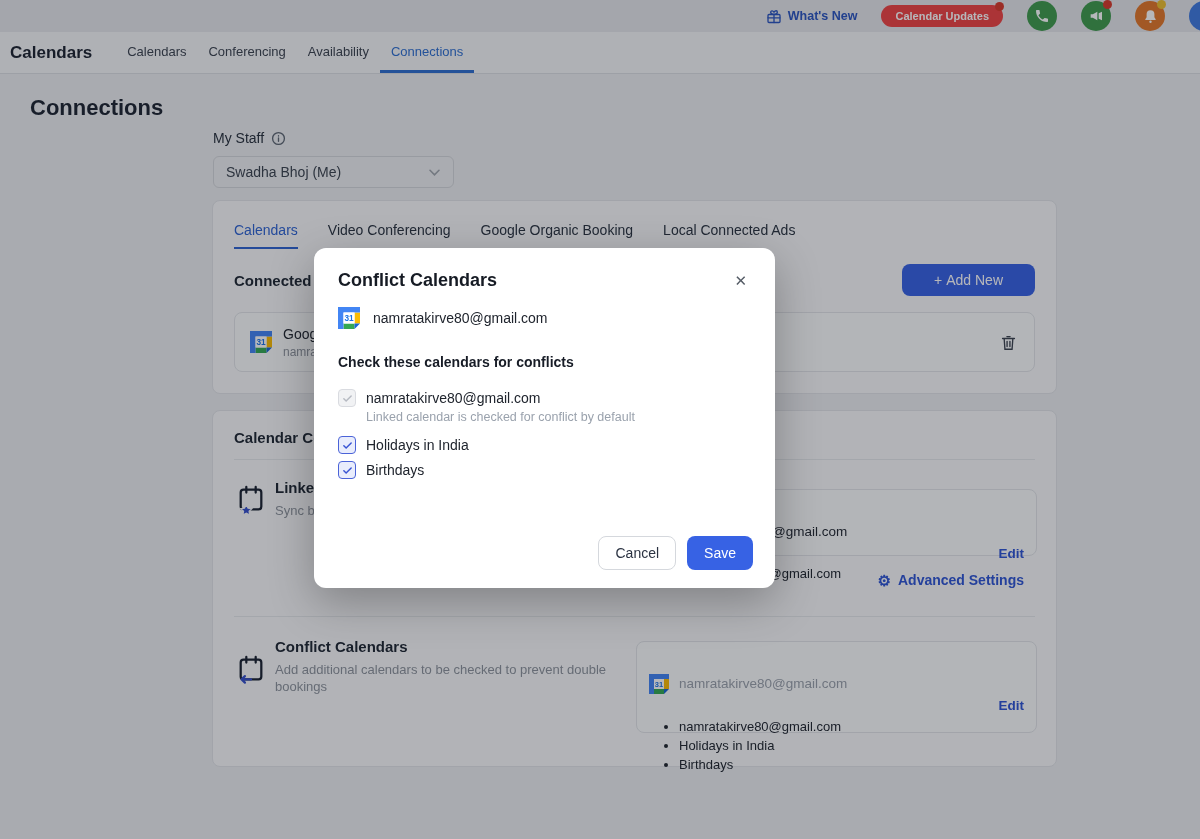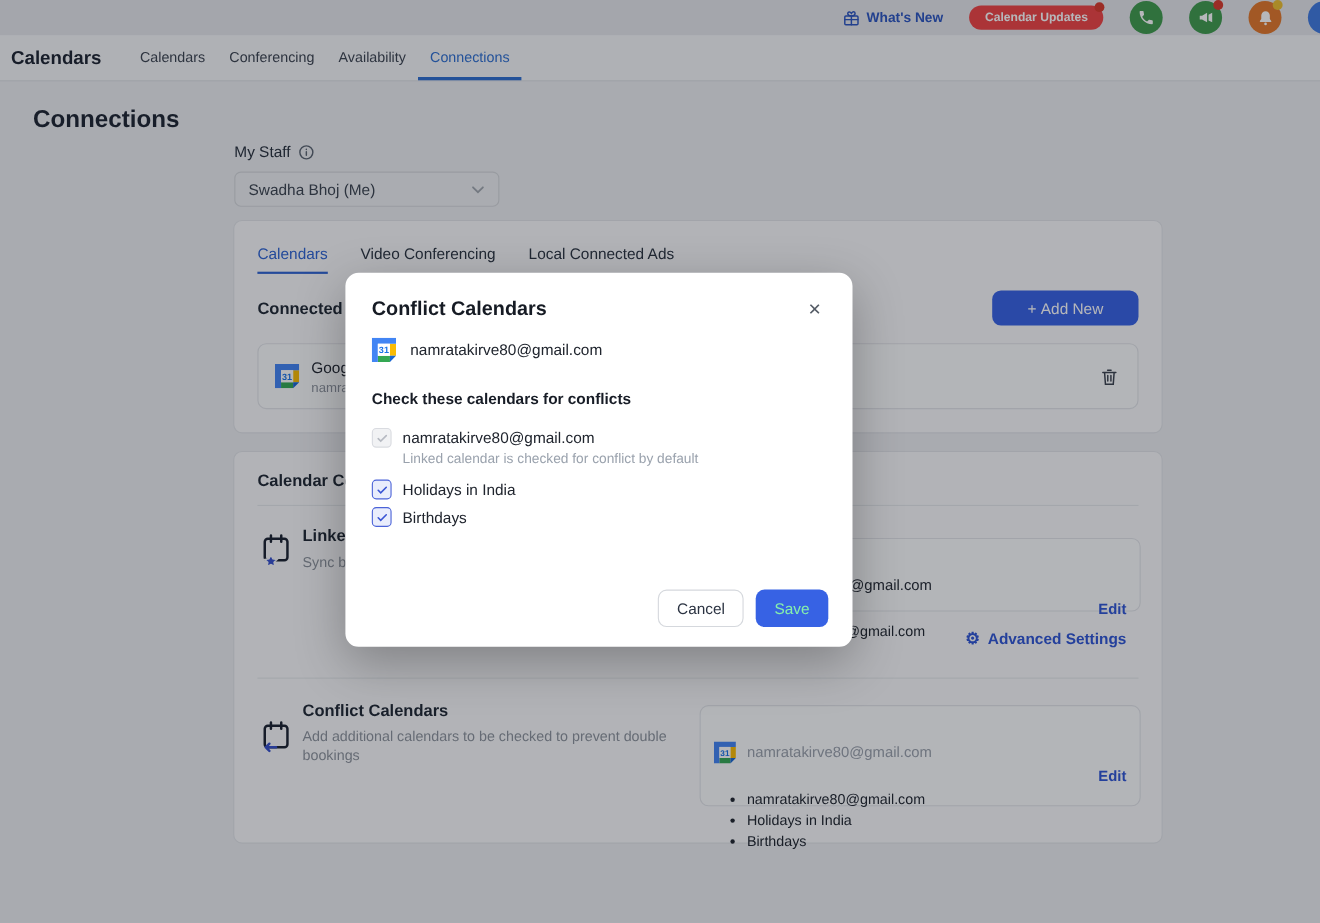--- a/index.html
+++ b/index.html
@@ -91,21 +91,21 @@
   .m-section { margin-top:25px; font-size:14px; font-weight:700; color:#171c26; }
   .m-item { display:flex; align-items:center; gap:10px; font-size:14px; color:#20252e; }
   .mi1 { margin-top:19px; } .mi2 { margin-top:12px; } .mi3 { margin-top:7px; }
   .m-note { margin:3px 0 0 28px; font-size:12.5px; color:#9aa2ad; }
   .checkbox { width:18px; height:18px; border-radius:4px; display:flex; align-items:center; justify-content:center; flex:0 0 auto; cursor:pointer; }
   .cb-on { border:1.5px solid #4b63d8; background:#e9edfc; color:#3a55d4; }
   .cb-disabled { border:1.5px solid #d9dbe0; background:#f1f2f4; color:#b6bac2; cursor:default; }
   .m-footer { position:absolute; right:22px; bottom:18px; display:flex; gap:11px; }
   .btn-cancel { background:#fff; border:1px solid #d5d8dd; border-radius:8px; color:#2b3342;
                 font-size:14px; padding:8px 16px; font-family:inherit; cursor:pointer; }
-  .btn-save { background:#3762e4; border:none; border-radius:8px; color:#86efac; font-size:14px;
+  .btn-save { background:#3762e4; border:none; border-radius:8px; color:#ffffff; font-size:14px;
               padding:8px 17px; font-family:inherit; cursor:pointer; }
 
   
   .gcal { flex:0 0 auto; display:flex; }
 </style>
 </head>
 <body>
 
 <div class="topbar">
   <div class="whats-new">
@@ -167,20 +167,21 @@
     <svg width="13" height="9" viewBox="0 0 14 10" fill="none">
       <path d="M2 2.5l5 5 5-5" stroke="#a0a6ae" stroke-width="1.8" stroke-linecap="round"></path>
     </svg>
   </div>
 </div>
 
 <div class="card card1">
   <div class="ctabs">
     <div class="ctab active">Calendars</div>
     <div class="ctab">Video Conferencing</div>
+    <div class="ctab">Google Organic Booking</div>
     <div class="ctab">Local Connected Ads</div>
   </div>
   <div class="c1-head">
     <div class="sec-heading">Connected C</div>
     <button class="btn-primary"><span>+</span>&nbsp;<span>Add New</span></button>
   </div>
   <div class="conn-row">
     <span class="gcal">
       <svg width="22" height="22" viewBox="0 0 20 20">
         <path fill="#fbbc04" d="M15 5h5v10h-5z"></path>

